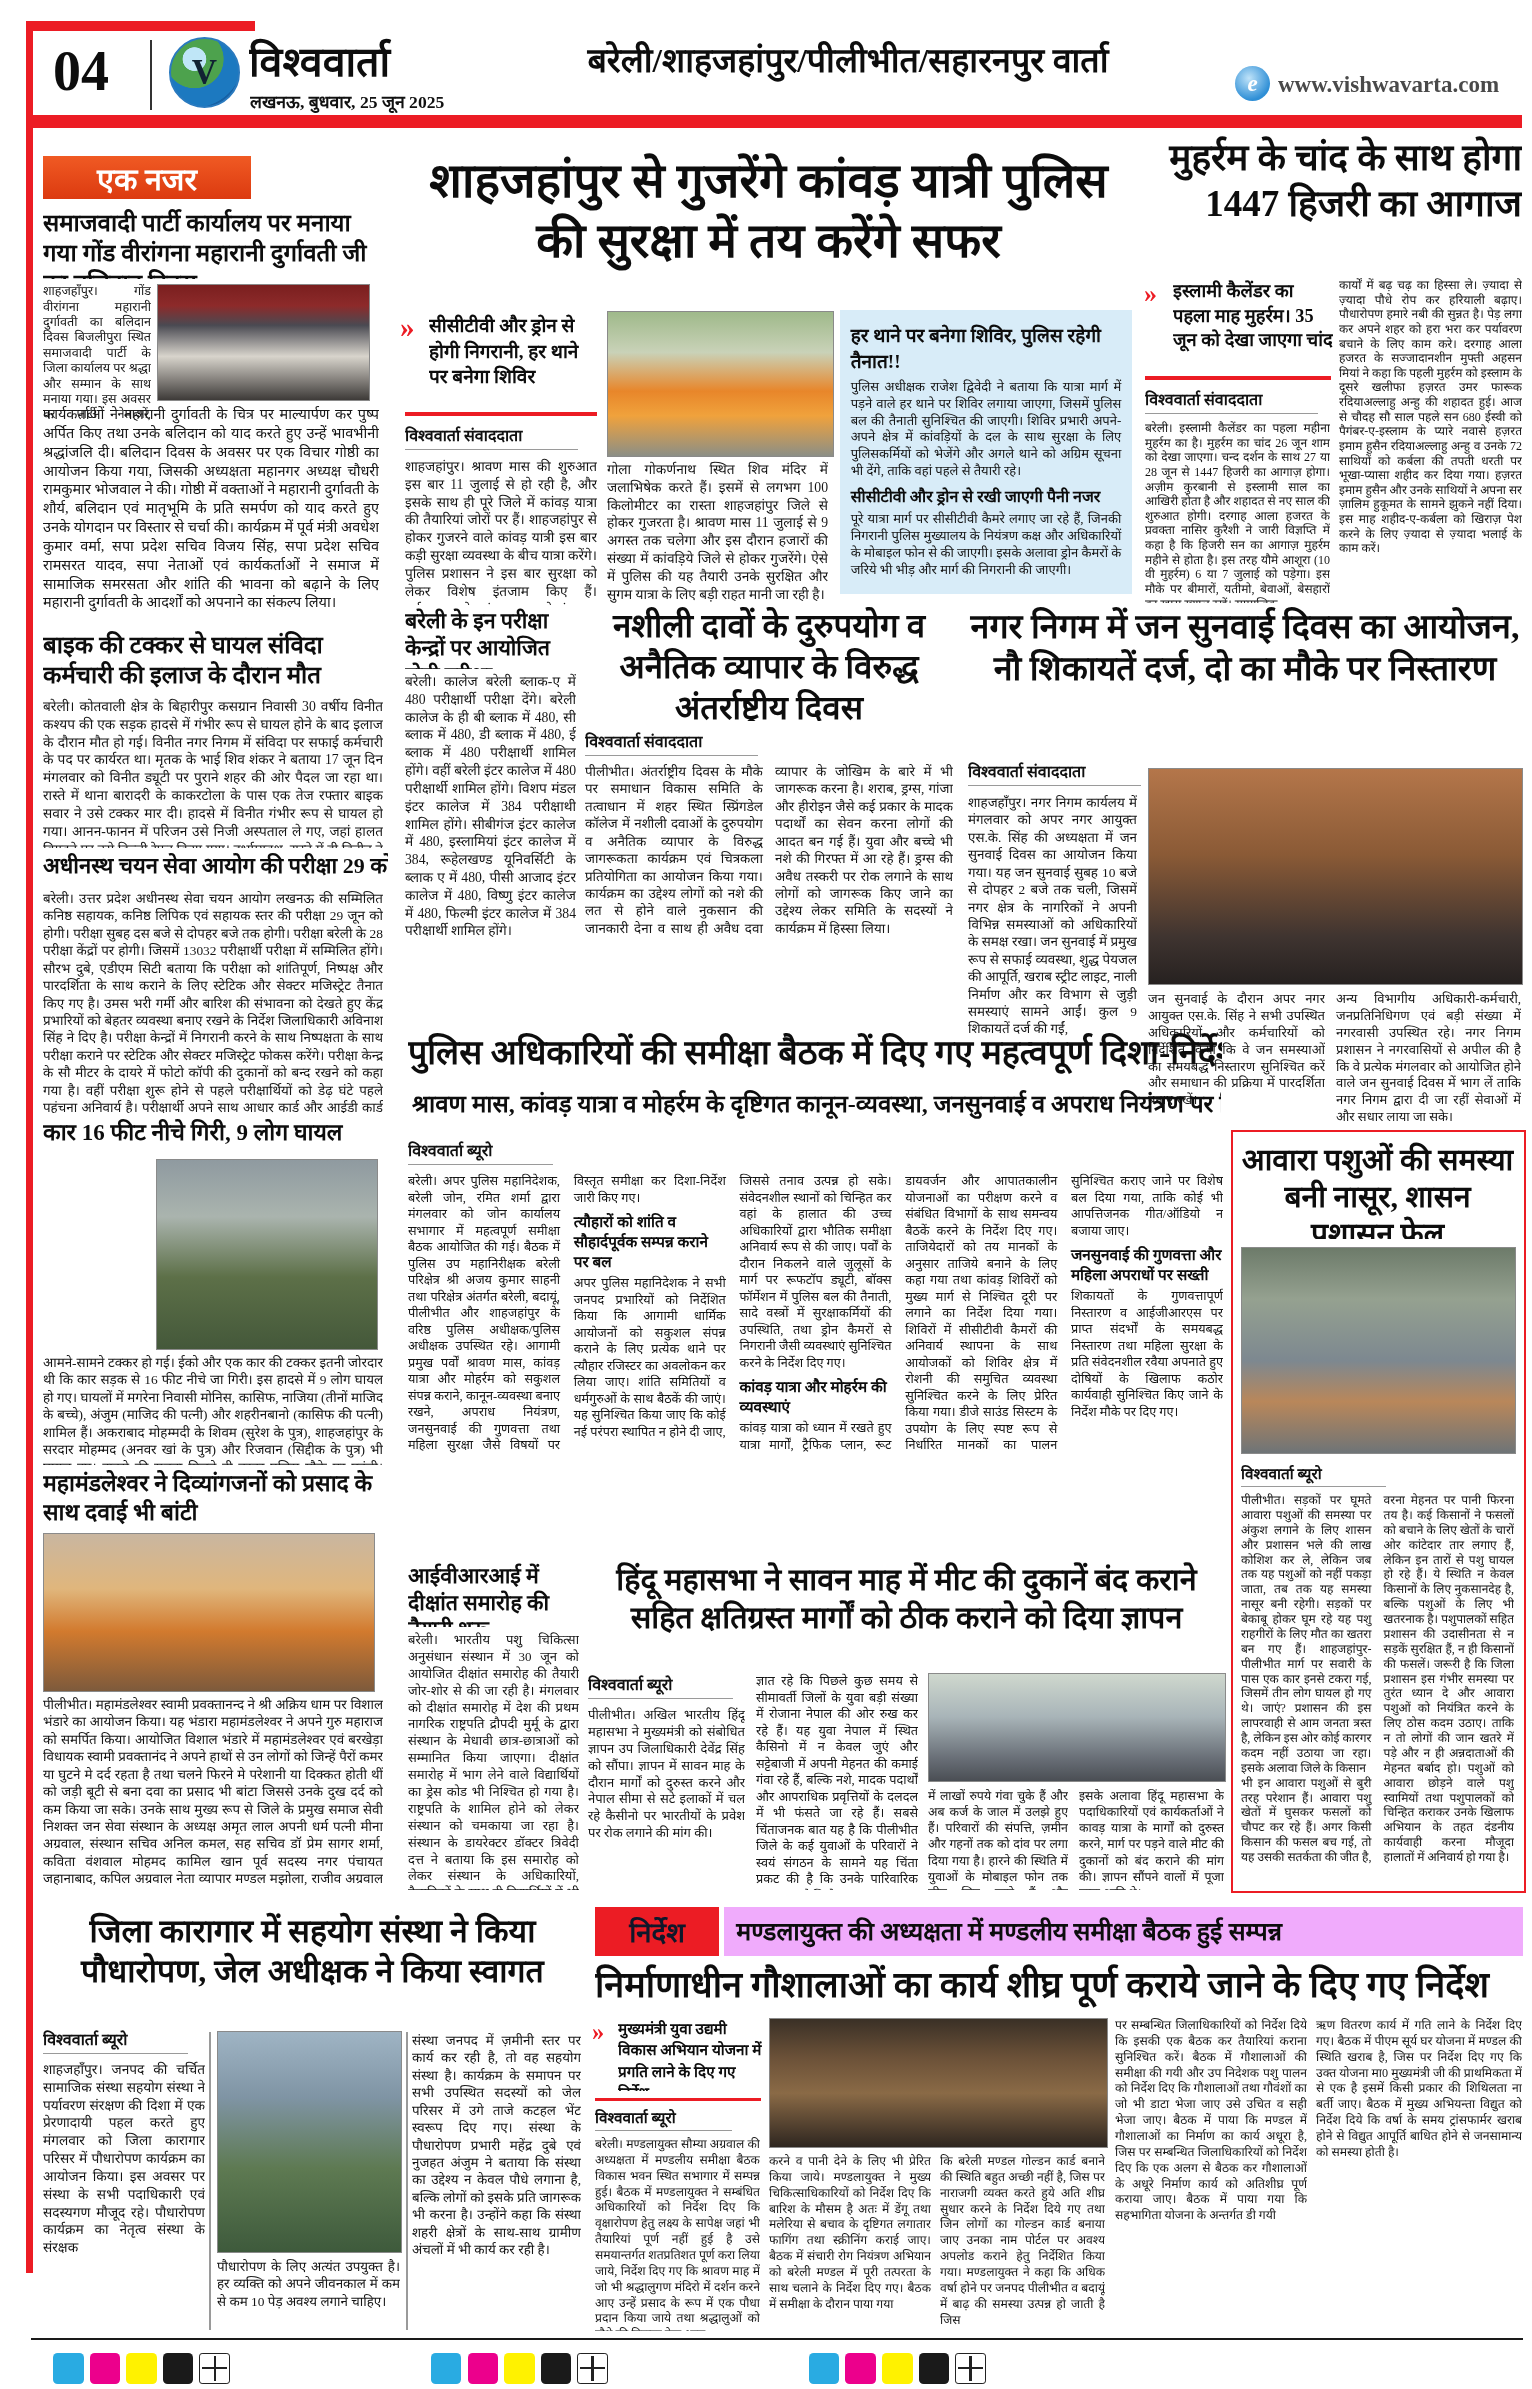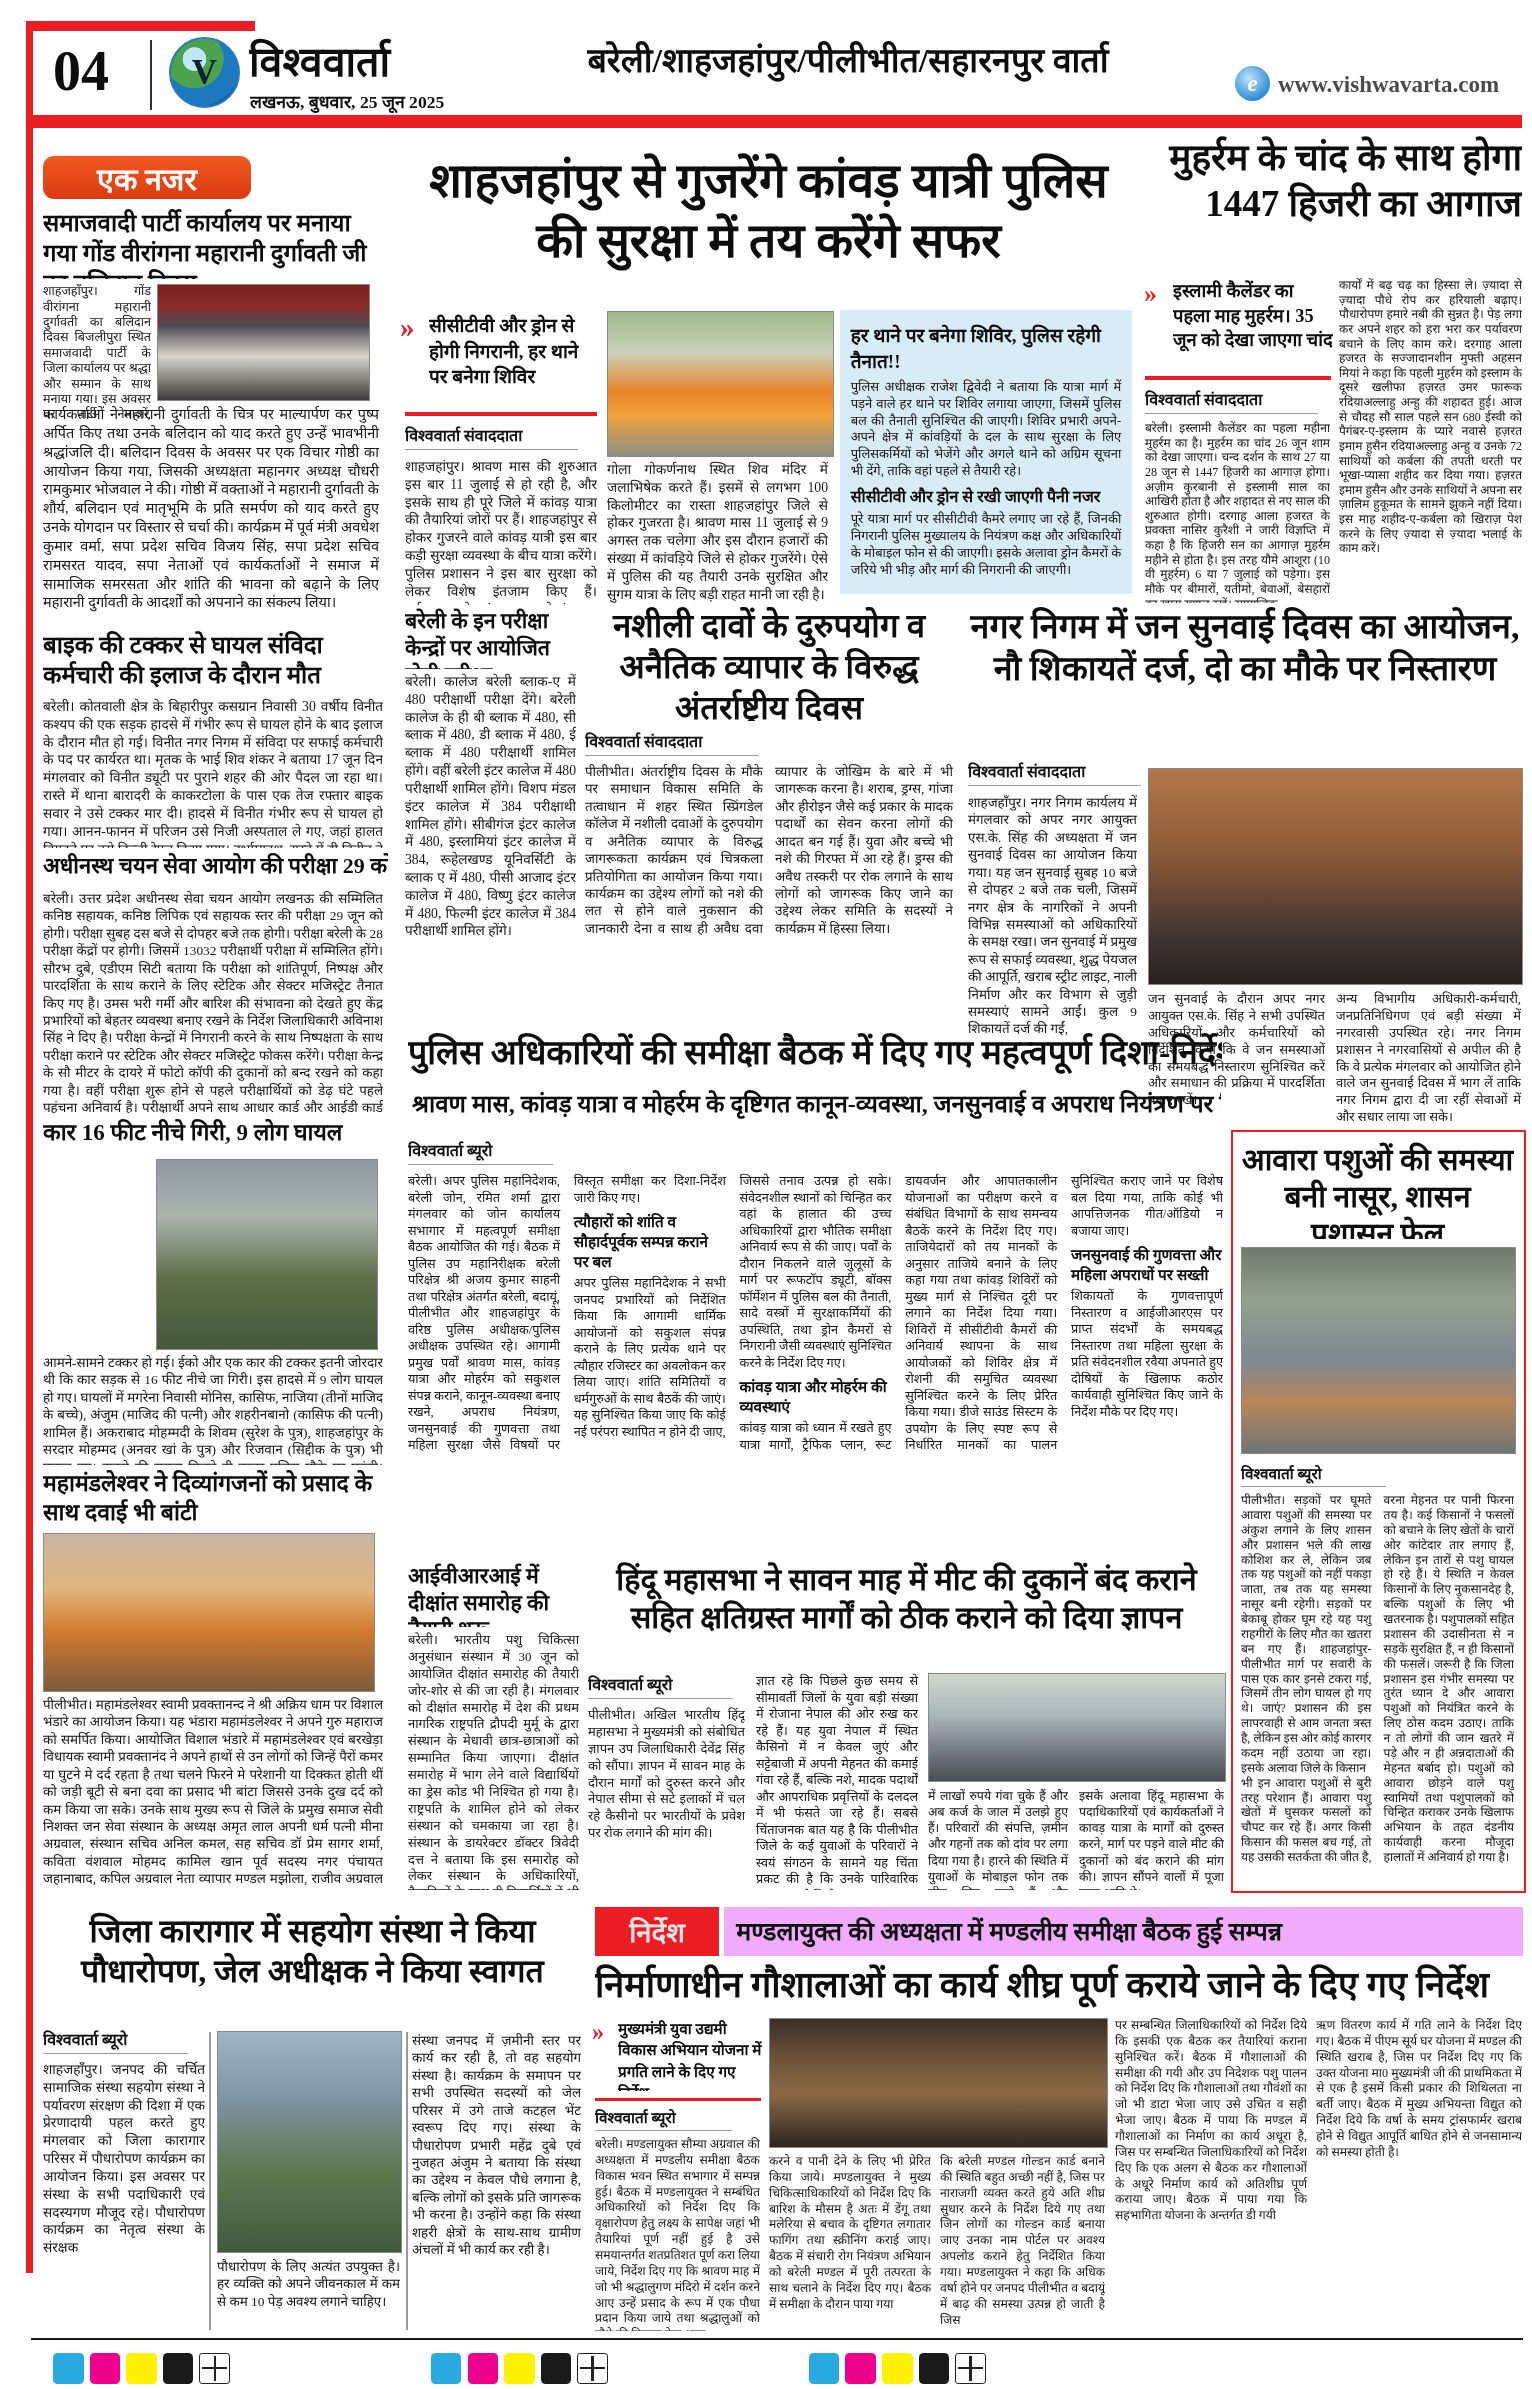--- a/index.html
+++ b/index.html
@@ -5,21 +5,21 @@
   html,body{margin:0;padding:0;background:#ffffff;}
   body{font-family:"Liberation Serif","DejaVu Serif",serif;color:#111;}
   .page{position:relative;width:1529px;height:2389px;background:#fff;overflow:hidden;}
   .abs{position:absolute;overflow:hidden;}
   .hl{font-weight:bold;color:#0d0d0d;line-height:1.24;}
   .body-txt{text-align:justify;line-height:1.3;color:#151515;}
   .byline{font-weight:bold;border-bottom:1.5px solid #9a9a9a;padding-bottom:3.1px;color:#111;}
   .dateline{font-weight:bold;}
   .redrule{background:#ec1c24;}
   .vline{background:#9a9a9a;width:1.5px;}
-  .badge{background:linear-gradient(180deg,#f05a23,#dc3a10);border-radius:11px;color:#fff;font-weight:bold;
+  .badge{background:linear-gradient(180deg,#f05a23,#dc3a10);border-radius:0;color:#fff;font-weight:bold;
          display:flex;align-items:center;justify-content:center;}
   .bluebox{background:#d8ecf8;}
   .kicker{background:#f0abfc;}
   .quote{color:#ec1c24;font-weight:bold;}
   .ph{border:0.8px solid #8a8a8a;}
   .cmyk{width:30.5px;height:30.5px;border-radius:4.6px;display:inline-block;margin-right:6.1px;}
   .regmark{width:30.5px;height:30.5px;display:inline-block;position:relative;border:1.5px solid #222;border-radius:3.1px;background:#fff;box-sizing:border-box;}
   .regmark:before{content:"";position:absolute;left:50%;top:1.5px;bottom:1.5px;width:2.3px;margin-left:-1.1px;background:#222;}
   .regmark:after{content:"";position:absolute;top:50%;left:1.5px;right:1.5px;height:2.3px;margin-top:-1.1px;background:#222;}
   .logo{border-radius:50%;background:radial-gradient(circle at 35% 30%,#bfe6f7 0 18%,#4da24d 19% 45%,#1c79c0 46% 75%,#1661a5 76% 100%);
@@ -145,21 +145,21 @@
 
   <div class="abs hl" style="left:43px;top:1912px;width:539px;height:105px;font-size:32px;text-align:center;">जिला कारागार में सहयोग संस्था ने किया पौधारोपण, जेल अधीक्षक ने किया स्वागत</div>
   <div class="abs byline" style="left:43px;top:2028px;width:145px;font-size:16px;">विश्ववार्ता ब्यूरो</div>
   <div class="abs body-txt" style="left:43px;top:2061px;width:162px;height:269px;font-size:13.7px;">शाहजहाँपुर। जनपद की चर्चित सामाजिक संस्था सहयोग संस्था ने पर्यावरण संरक्षण की दिशा में एक प्रेरणादायी पहल करते हुए मंगलवार को जिला कारागार परिसर में पौधारोपण कार्यक्रम का आयोजन किया। इस अवसर पर संस्था के सभी पदाधिकारी एवं सदस्यगण मौजूद रहे। पौधारोपण कार्यक्रम का नेतृत्व संस्था के संरक्षक</div>
   <div class="abs ph" style="left:217px;top:2031px;width:183px;height:220px;background:linear-gradient(180deg,#9fb4c4,#7f94a4 30%,#5e7a52 62%,#3e5a3c);"></div>
   <div class="abs body-txt" style="left:217px;top:2258px;width:183px;height:73px;font-size:13.4px;">पौधारोपण के लिए अत्यंत उपयुक्त है। हर व्यक्ति को अपने जीवनकाल में कम से कम 10 पेड़ अवश्य लगाने चाहिए।</div>
   <div class="abs body-txt" style="left:412px;top:2032px;width:169px;height:299px;font-size:13.4px;">संस्था जनपद में ज़मीनी स्तर पर कार्य कर रही है, तो वह सहयोग संस्था है। कार्यक्रम के समापन पर सभी उपस्थित सदस्यों को जेल परिसर में उगे ताजे कटहल भेंट स्वरूप दिए गए। संस्था के पौधारोपण प्रभारी महेंद्र दुबे एवं नुजहत अंजुम ने बताया कि संस्था का उद्देश्य न केवल पौधे लगाना है, बल्कि लोगों को इसके प्रति जागरूक भी करना है। उन्होंने कहा कि संस्था शहरी क्षेत्रों के साथ-साथ ग्रामीण अंचलों में भी कार्य कर रही है।</div>
   <div class="abs vline" style="left:209px;top:2032px;height:298px;"></div>
   <div class="abs vline" style="left:406px;top:2032px;height:298px;"></div>
 
-  <div class="abs" style="left:595px;top:1907px;width:124px;height:49px;background:#ec1c24;color:#e5e5e5;font-weight:bold;font-size:27.5px;display:flex;align-items:center;justify-content:center;">निर्देश</div>
+  <div class="abs" style="left:595px;top:1907px;width:124px;height:49px;background:#ec1c24;color:#0f172a;font-weight:bold;font-size:27.5px;display:flex;align-items:center;justify-content:center;">निर्देश</div>
   <div class="abs kicker hl" style="left:724px;top:1907px;width:799px;height:49px;font-size:25px;line-height:49px;padding-left:12.2px;box-sizing:border-box;white-space:nowrap;">मण्डलायुक्त की अध्यक्षता में मण्डलीय समीक्षा बैठक हुई सम्पन्न</div>
   <div class="abs hl" style="left:595px;top:1963px;width:927px;height:46px;font-size:36px;white-space:nowrap;">निर्माणाधीन गौशालाओं का कार्य शीघ्र पूर्ण कराये जाने के दिए गए निर्देश</div>
   <div class="abs quote" style="left:592px;top:2018px;width:23px;font-size:24.4px;">»</div>
   <div class="abs hl" style="left:618px;top:2018px;width:144px;height:73px;font-size:15.3px;line-height:1.4;">मुख्यमंत्री युवा उद्यमी विकास अभियान योजना में प्रगति लाने के दिए गए निर्देश</div>
   <div class="abs redrule" style="left:595px;top:2098px;width:166px;height:3.1px;"></div>
   <div class="abs byline" style="left:595px;top:2107px;width:137px;font-size:15.3px;">विश्ववार्ता ब्यूरो</div>
   <div class="abs body-txt" style="left:595px;top:2137px;width:165px;height:194px;font-size:12.2px;">बरेली। मण्डलायुक्त सौम्या अग्रवाल की अध्यक्षता में मण्डलीय समीक्षा बैठक विकास भवन स्थित सभागार में सम्पन्न हुई। बैठक में मण्डलायुक्त ने सम्बंधित अधिकारियों को निर्देश दिए कि वृक्षारोपण हेतु लक्ष्य के सापेक्ष जहां भी तैयारियां पूर्ण नहीं हुई है उसे समयान्तर्गत शतप्रतिशत पूर्ण करा लिया जाये, निर्देश दिए गए कि श्रावण माह में जो भी श्रद्धालुगण मंदिरो में दर्शन करने आए उन्हें प्रसाद के रूप में एक पौधा प्रदान किया जाये तथा श्रद्धालुओं को पौधे की निरन्तर देख-भाल</div>
   <div class="abs ph" style="left:769px;top:2018px;width:337px;height:128px;background:linear-gradient(180deg,#3a3026,#6b5138 30%,#8a6a46 58%,#2e2620);"></div>
   <div class="abs body-txt" style="left:769px;top:2154px;width:162px;height:177px;font-size:12.2px;">करने व पानी देने के लिए भी प्रेरित किया जाये। मण्डलायुक्त ने मुख्य चिकित्साधिकारियों को निर्देश दिए कि बारिश के मौसम है अतः में डेंगू तथा मलेरिया से बचाव के दृष्टिगत लगातार फागिंग तथा स्क्रीनिंग कराई जाए। बैठक में संचारी रोग नियंत्रण अभियान को बरेली मण्डल में पूरी तत्परता के साथ चलाने के निर्देश दिए गए। बैठक में समीक्षा के दौरान पाया गया</div>
   <div class="abs body-txt" style="left:940px;top:2154px;width:165px;height:177px;font-size:12.2px;">कि बरेली मण्डल गोल्डन कार्ड बनाने की स्थिति बहुत अच्छी नहीं है, जिस पर नाराजगी व्यक्त करते हुये अति शीघ्र सुधार करने के निर्देश दिये गए तथा जिन लोगों का गोल्डन कार्ड बनाया जाए उनका नाम पोर्टल पर अवश्य अपलोड कराने हेतु निर्देशित किया गया। मण्डलायुक्त ने कहा कि अधिक वर्षा होने पर जनपद पीलीभीत व बदायूं में बाढ़ की समस्या उत्पन्न हो जाती है जिस</div>

